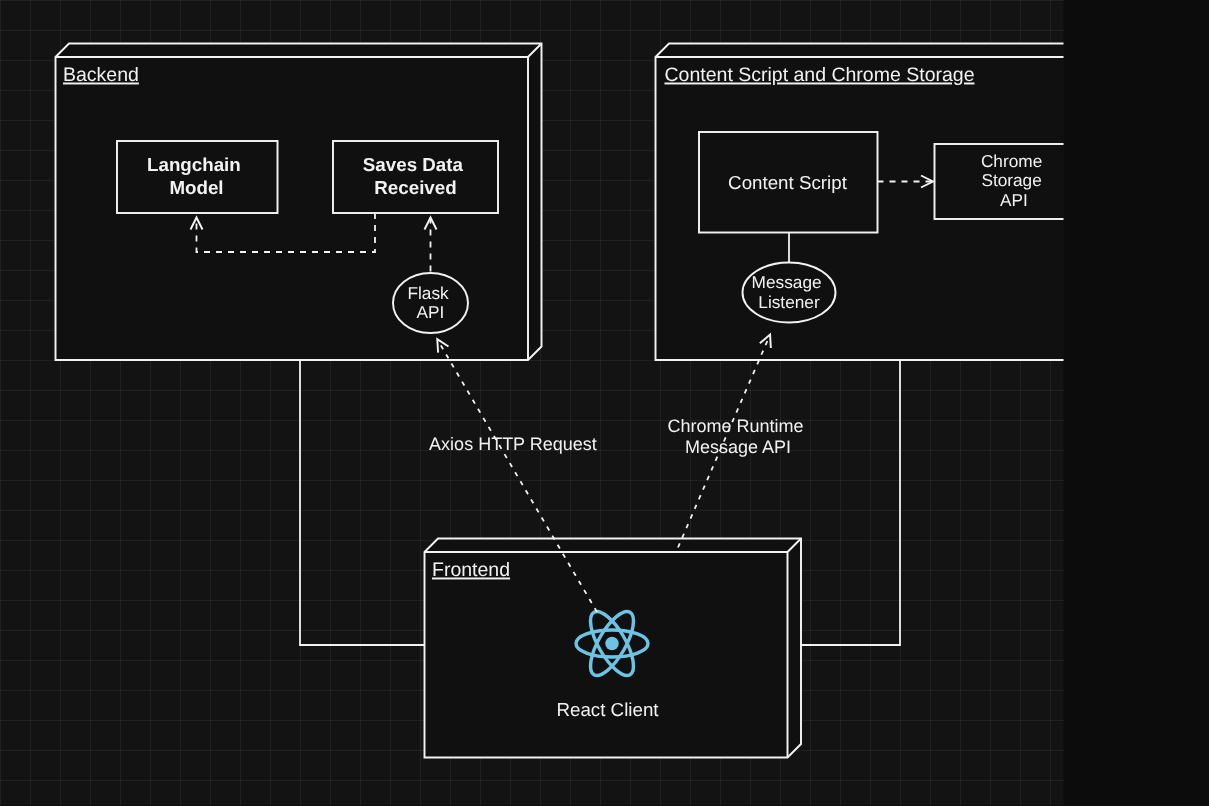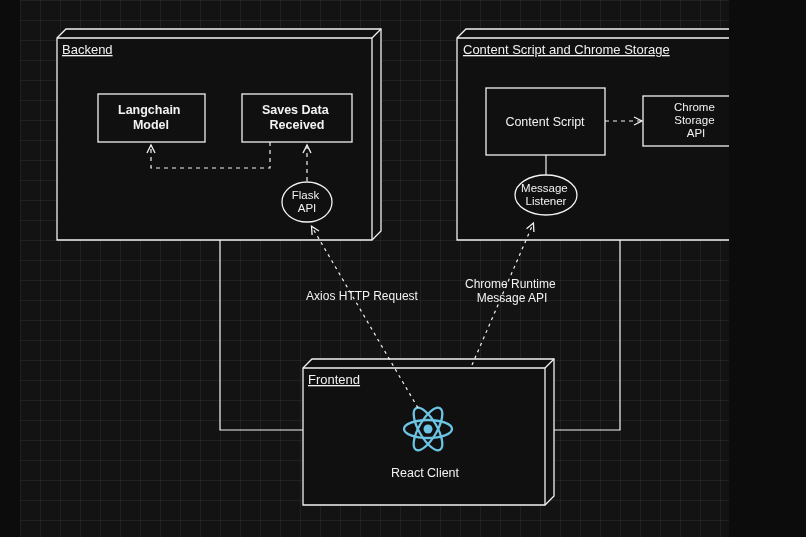--- a/index.html
+++ b/index.html
@@ -5,21 +5,20 @@
   html,body { margin:0; padding:0; background:#0c0c0c; }
   .canvas {
     position:relative;
     width:709px; height:537px;
     background-color:#131313;
     background-image:
       linear-gradient(rgba(255,255,255,0.055) 1px, transparent 1px),
       linear-gradient(90deg, rgba(255,255,255,0.055) 1px, transparent 1px);
     background-size:20px 20px;
     overflow:hidden;
-    margin-left:20px;
   }
   svg { position:absolute; top:0; left:0; }
   .shape   { fill:#101010; stroke:#f2f2f2; stroke-width:1.3; }
   .lines   { fill:none;    stroke:#f2f2f2; stroke-width:1.3; }
   .edge    { fill:none;    stroke:#f2f2f2; stroke-width:1.2; }
   .dashed      { stroke-dasharray:4 4; }
   .fine-dashed { stroke-dasharray:3 4; }
   text {
     font-family:"Liberation Sans", sans-serif;
     fill:#f2f2f2;

